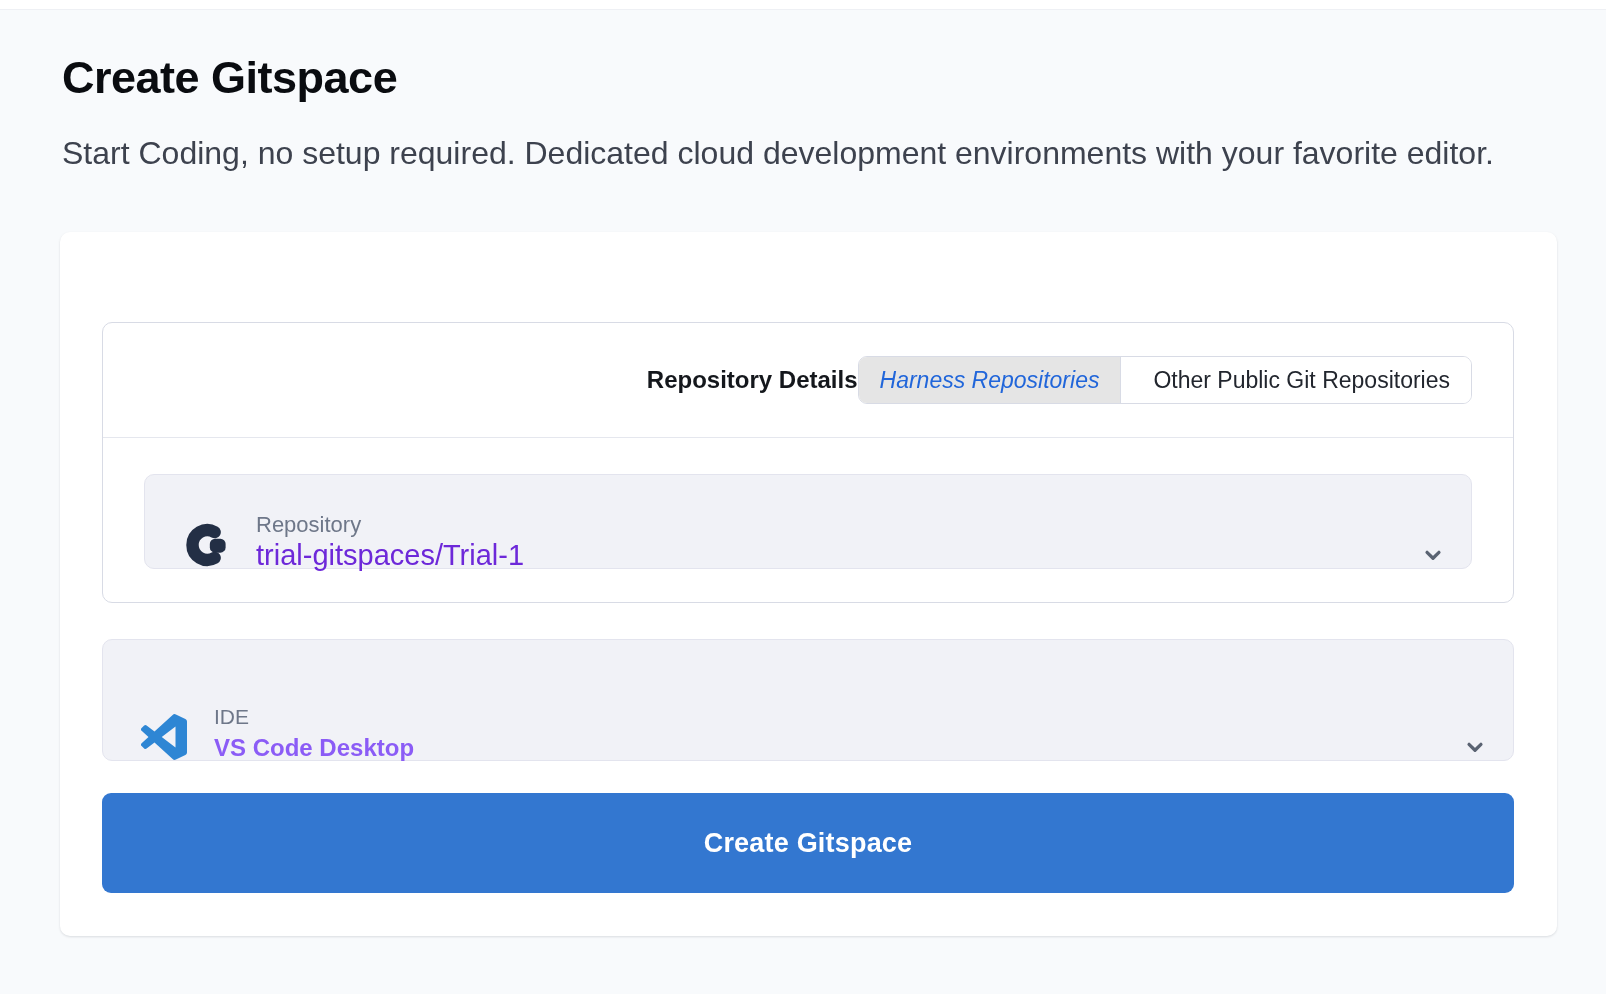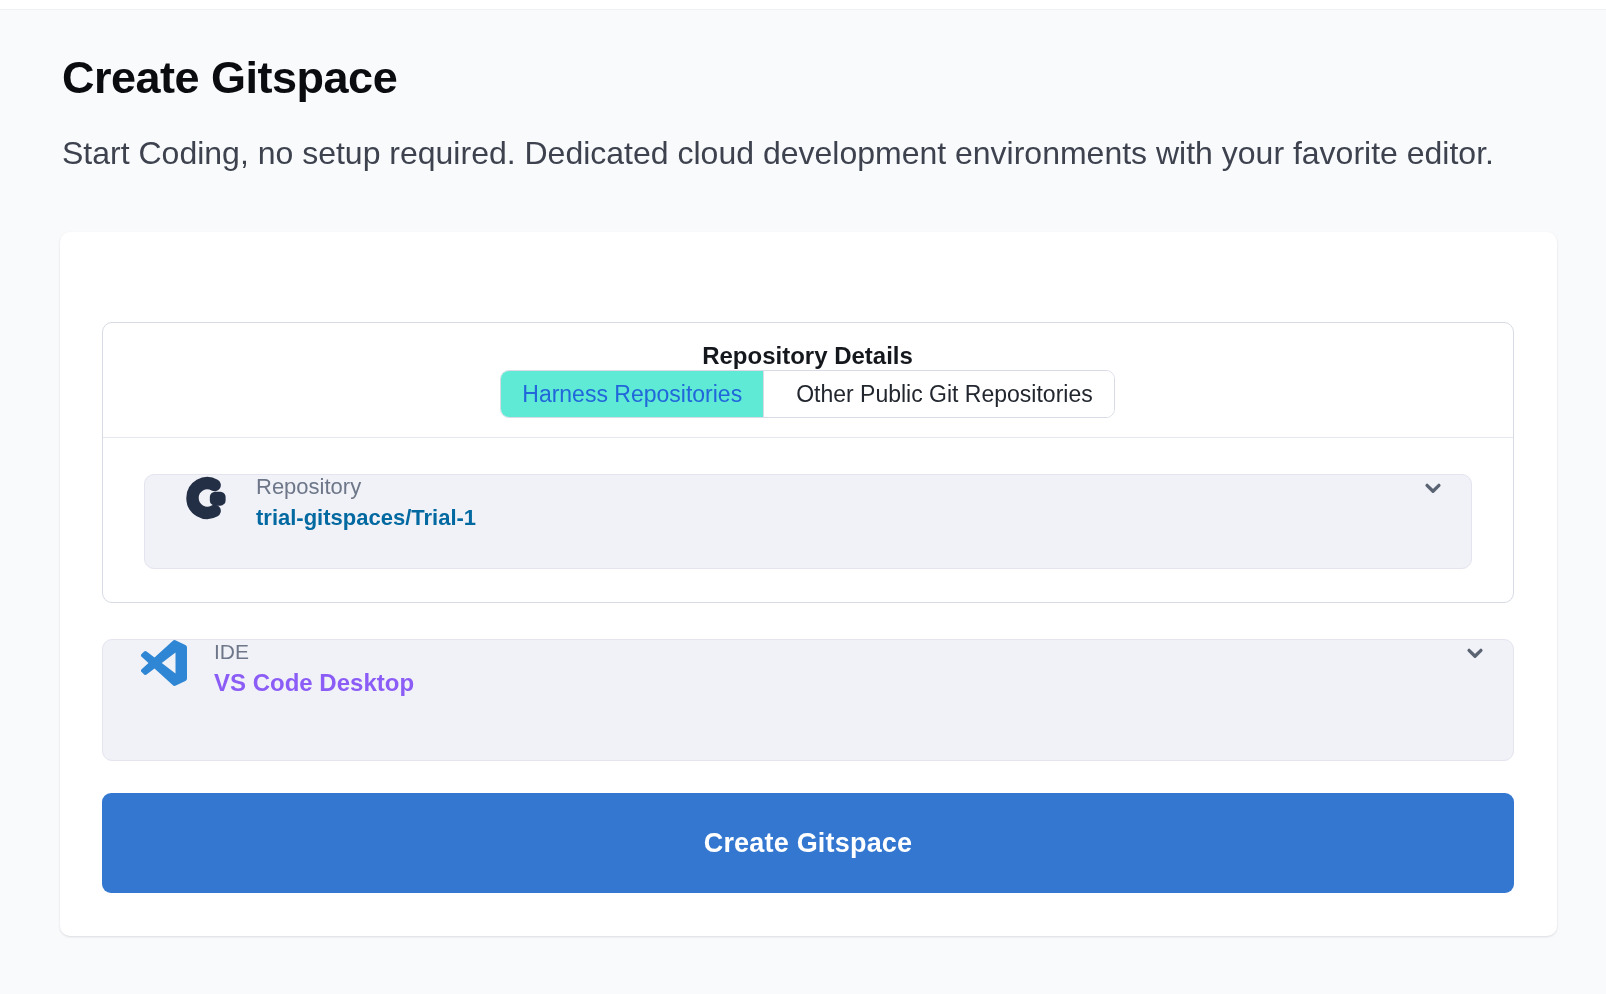--- a/index.html
+++ b/index.html
@@ -42,23 +42,22 @@
     box-shadow: 0 1px 3px rgba(16,24,40,.08), 0 1px 2px rgba(16,24,40,.05);
   }
   .repo-box {
     border: 1px solid #d8dbe5;
     border-radius: 10px;
   }
   .repo-box-header {
     height: 114px;
     display: flex;
     align-items: center;
-    justify-content: center;
+    justify-content: flex-end;
     padding: 0 41px 0 40px;
-    flex-direction: column;
   }
   .section-heading {
     margin: 0;
     font-size: 24px;
     font-weight: 700;
     color: #14171c;
   }
   .tabs {
     display: flex;
     align-items: stretch;
@@ -73,52 +72,52 @@
     align-items: center;
     padding: 0 21px;
     font-family: inherit;
     font-size: 23px;
     background: #ffffff;
     border: none;
     color: #22262e;
     cursor: pointer;
     white-space: nowrap;
   }
-  .tab.active { background: #5eead4; color: #2166da; }
+  .tab.active { background: #e5e5e5; color: #2166da; font-style: italic; }
   .tab + .tab { border-left: 1px solid #d8dbe5; padding-left: 32px; }
   .repo-box-body {
     border-top: 1px solid #e5e7ee;
     padding: 36px 41px 33px;
     display: flex;
     gap: 26px;
   }
   .select {
     background: #f1f2f7;
     border: 1px solid #e3e4ee;
     border-radius: 10px;
     height: 95px;
     display: flex;
-    align-items: flex-start;
+    align-items: flex-end;
     padding: 0 25px 0 37px;
     cursor: pointer;
   }
   .select-repository { flex: 1 1 auto; }
   .select-branch { flex: 0 0 488px; }
   .sel-icon {
     width: 48px;
     display: flex;
     align-items: center;
     justify-content: center;
     margin-right: 26px;
     flex: none;
   }
   .sel-icon svg { display: block; }
   .sel-text { display: flex; flex-direction: column; gap: 6px; }
   .sel-label { font-size: 22px; line-height: 24px; color: #6e7789; }
-  .sel-value { font-size: 22px; line-height: 25px; color: #0369a1; font-weight: bold; }
+  .sel-value { font-size: 29px; line-height: 25px; color: #6d28d9; }
   .caret { margin-left: auto; flex: none; display: flex; }
   .select-ide { margin-top: 36px; height: 122px; }
   .select-ide .sel-label { font-size: 21px; }
   .select-ide .sel-value { font-size: 24px; font-weight: 700; color: #8b5cf6; }
   .create-btn {
     display: block;
     width: 100%;
     height: 100px;
     margin-top: 32px;
     background: #3377d0;

